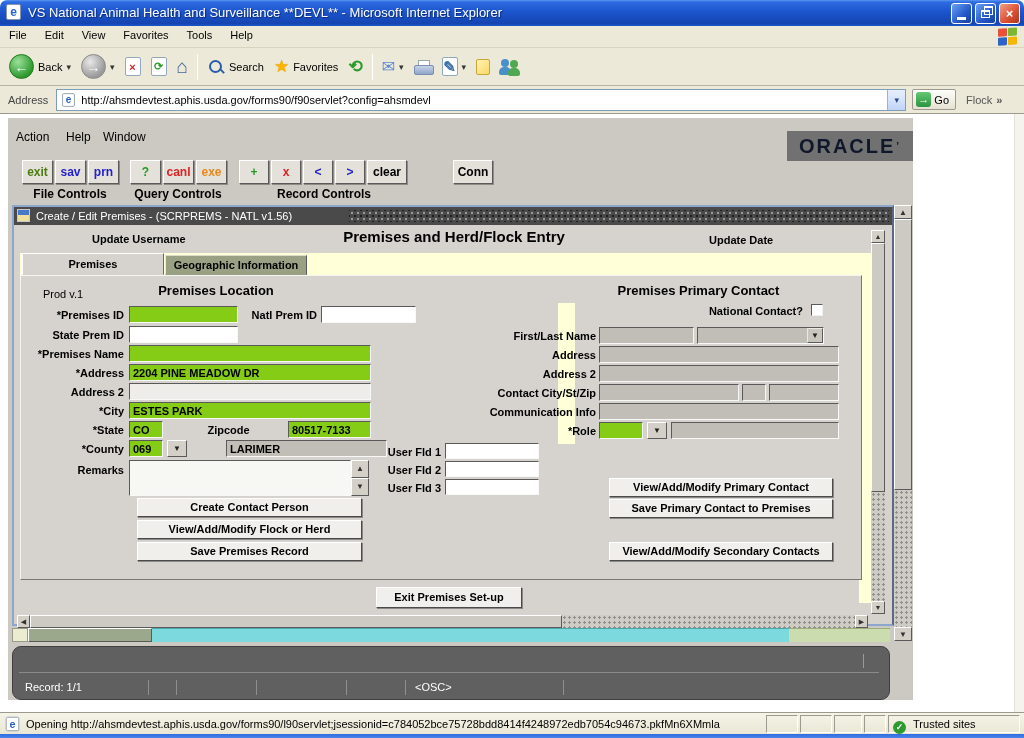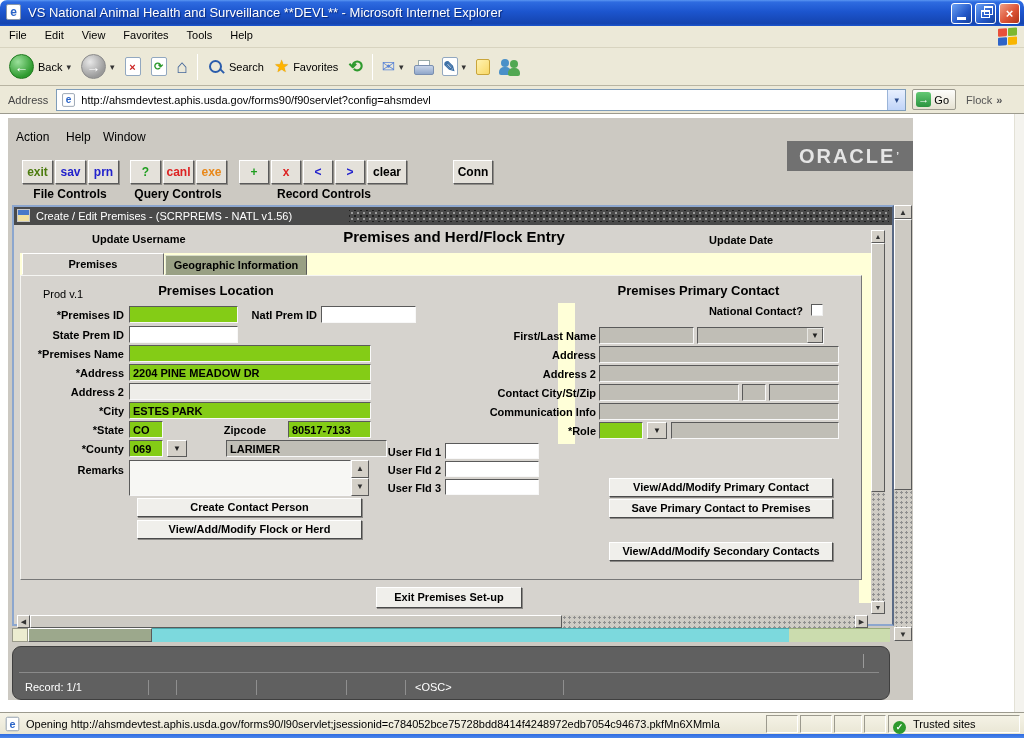--- a/index.html
+++ b/index.html
@@ -78,22 +78,22 @@
     background:linear-gradient(#FDFDFB,#E6E2D2); border:1px solid #9C9A8E; border-radius:2px; }
   .go-ic { width:15px; height:15px; border-radius:3px; background:linear-gradient(#63C873,#2B9440); color:#fff;
     font-size:11px; font-weight:bold; text-align:center; line-height:15px; }
   .links { display:flex; align-items:center; gap:4px; font-size:11px; color:#555; margin-left:10px; }
 
   
   .content { position:absolute; left:0; top:114px; width:1024px; height:598px; background:#fff; }
   .ie-scrollstrip { position:absolute; right:0; top:0; width:10px; height:598px; background:#F4F3EE; border-left:1px solid #E3E1D6; }
   .applet { position:absolute; left:8px; top:4px; width:905px; height:582px; background:#CCC9C2; }
   .applet-menu { position:absolute; top:12px; font-size:12px; color:#000; }
-  .o-logo { position:absolute; left:779px; top:23px; width:126px; height:30px; background:#717171;
-    display:flex; align-items:center; justify-content:center; color:#e5e5e5; font-weight:bold; font-size:20px; letter-spacing:2px; }
+  .o-logo { position:absolute; left:779px; top:13px; width:126px; height:30px; background:#717171;
+    display:flex; align-items:center; justify-content:center; color:#0f172a; font-weight:bold; font-size:20px; letter-spacing:2px; }
   .o-logo .mk { font-size:10px; vertical-align:top; margin-left:1px; }
   .obtn { position:absolute; top:42px; height:24px; background:#E4E1DA;
     border:1px solid; border-color:#FFFFFF #5A5A5A #5A5A5A #FFFFFF; box-shadow:1px 1px 0 rgba(0,0,0,.3);
     font-weight:bold; font-size:12px; text-align:center; line-height:22px; }
   .grp-lbl { position:absolute; top:69px; font-weight:bold; font-size:12px; text-align:center; color:#000; }
 
   
   .mdi { position:absolute; left:4px; top:87px; width:882px; height:421px; border:2px solid #8CA6CE; border-right-color:#5A6A85; background:#D6D3CE; }
   .mdi-title { position:absolute; left:0; top:0; width:878px; height:18px; background:#4A4A4A; }
   .mdi-title .txt { position:absolute; left:22px; top:3px; color:#fff; font-size:11px; white-space:nowrap; }
@@ -336,35 +336,36 @@
             <div class="fld cyanf" style="left:108px;top:88px;width:242px;">2204 PINE MEADOW DR</div>
 
             <div class="plabel" style="left:0;top:110px;width:103px;">Address 2</div>
             <div class="fld lightf" style="left:108px;top:107px;width:242px;"></div>
 
             <div class="plabel" style="left:0;top:129px;width:103px;">*City</div>
             <div class="fld cyanf" style="left:108px;top:126px;width:242px;">ESTES PARK</div>
 
             <div class="plabel" style="left:0;top:148px;width:103px;">*State</div>
             <div class="fld cyanf" style="left:108px;top:145px;width:34px;">CO</div>
-            <div class="plabel" style="left:170px;top:148px;width:75px;">Zipcode</div>
+            <div class="plabel" style="left:170px;top:148px;width:75px;text-align:center;">Zipcode</div>
             <div class="fld cyanf" style="left:267px;top:145px;width:83px;">80517-7133</div>
 
             <div class="plabel" style="left:0;top:167px;width:103px;">*County</div>
             <div class="fld cyanf" style="left:108px;top:164px;width:34px;">069</div>
             <div class="ddbtn" style="left:146px;top:164px;">▼</div>
             <div class="fld grayf" style="left:205px;top:164px;width:161px;">LARIMER</div>
 
             <div class="plabel" style="left:0;top:188px;width:103px;">Remarks</div>
             <div class="remarks" style="left:108px;top:184px;width:222px;height:36px;"></div>
             <div class="sb-btn" style="left:330px;top:184px;width:18px;height:18px;font-size:8px;line-height:16px;">▲</div>
             <div class="sb-btn" style="left:330px;top:202px;width:18px;height:18px;font-size:8px;line-height:16px;">▼</div>
 
             <div class="formbtn" style="left:116px;top:222px;width:225px;">Create Contact Person</div>
             <div class="formbtn" style="left:116px;top:244px;width:225px;">View/Add/Modify Flock or Herd</div>
+            <div class="formbtn" style="left:116px;top:266px;width:225px;">Save Premises Record</div>
 
             <div class="ymid"></div>
 
             <div class="plabel" style="left:360px;top:170px;width:60px;">User Fld 1</div>
             <div class="fld whitef" style="left:424px;top:167px;width:94px;height:16px;"></div>
             <div class="plabel" style="left:360px;top:188px;width:60px;">User Fld 2</div>
             <div class="fld whitef" style="left:424px;top:185px;width:94px;height:16px;"></div>
             <div class="plabel" style="left:360px;top:206px;width:60px;">User Fld 3</div>
             <div class="fld whitef" style="left:424px;top:203px;width:94px;height:16px;"></div>
 

